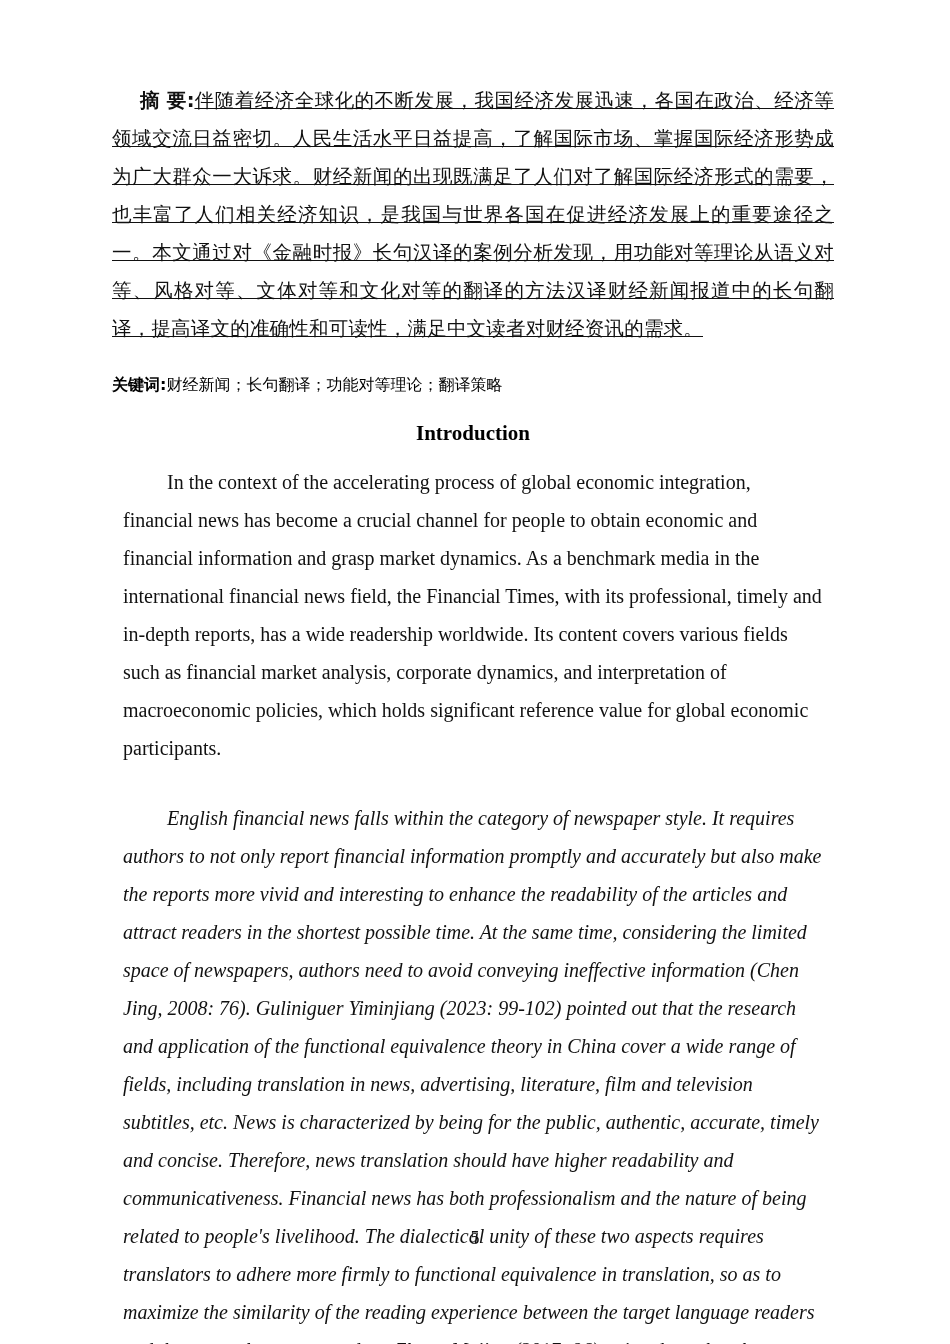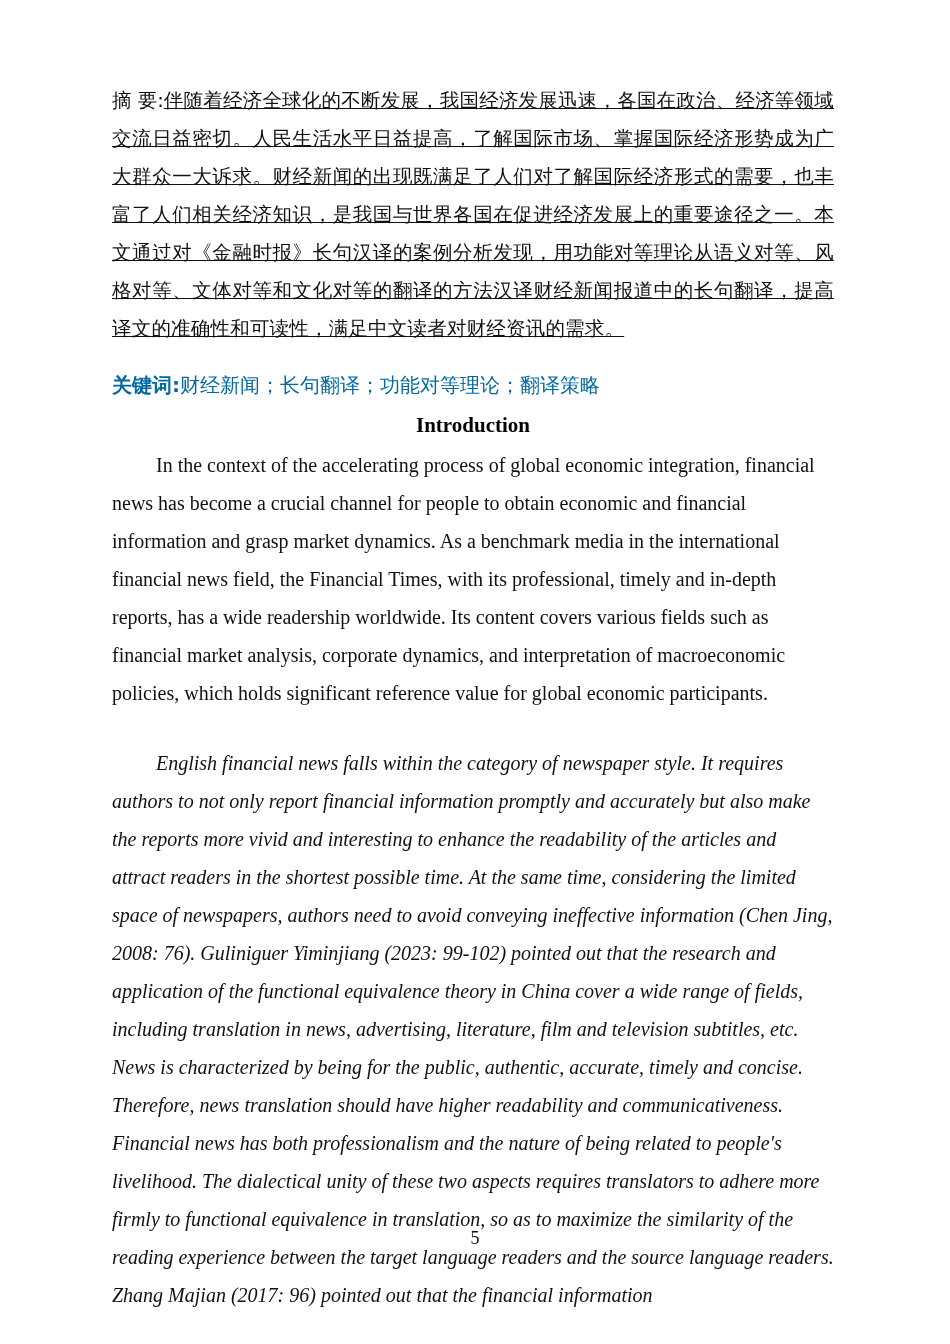--- a/index.html
+++ b/index.html
@@ -36,60 +36,61 @@
   .cn-block {
     font-family: "DejaVu Sans", "Liberation Sans", sans-serif;
     font-size: 19.5px;
     line-height: 38px;
     text-align: justify;
     text-justify: inter-ideograph;
     letter-spacing: 0.2px;
     color: #111111;
   }
   .cn-label {
-    font-weight: normal;
+    font-weight: bold;
     letter-spacing: 0px;
+    margin-left: 28px;
   }
   .cn-body {
     font-weight: normal;
     text-decoration: underline;
   }
 
   .kw-block {
     font-family: "DejaVu Sans", "Liberation Sans", sans-serif;
-    font-size: 20px;
+    font-size: 16px;
     line-height: 38px;
     margin-top: 18px;
-    color: #0369a1;
+    color: #000000;
     white-space: nowrap;
   }
   .kw-label {
     font-weight: bold;
   }
 
   
   .section-heading {
     text-align: center;
     font-weight: bold;
     font-size: 21px;
     line-height: 38px;
-    margin-top: 2px;
+    margin-top: 10px;
     margin-bottom: 2px;
     font-family: "Liberation Serif", "DejaVu Serif", serif;
   }
 
   
   .en-para {
     font-family: "Liberation Serif", "DejaVu Serif", serif;
     font-size: 20px;
     line-height: 38px;
     text-align: left;
     text-indent: 44px;
     color: #111111;
-    margin: 0;
+    margin: 11px;
   }
   .en-para.spaced {
     margin-top: 32px;
     font-style: italic;
   }
 
   
   .page-number {
     position: absolute;
     left: 0;

